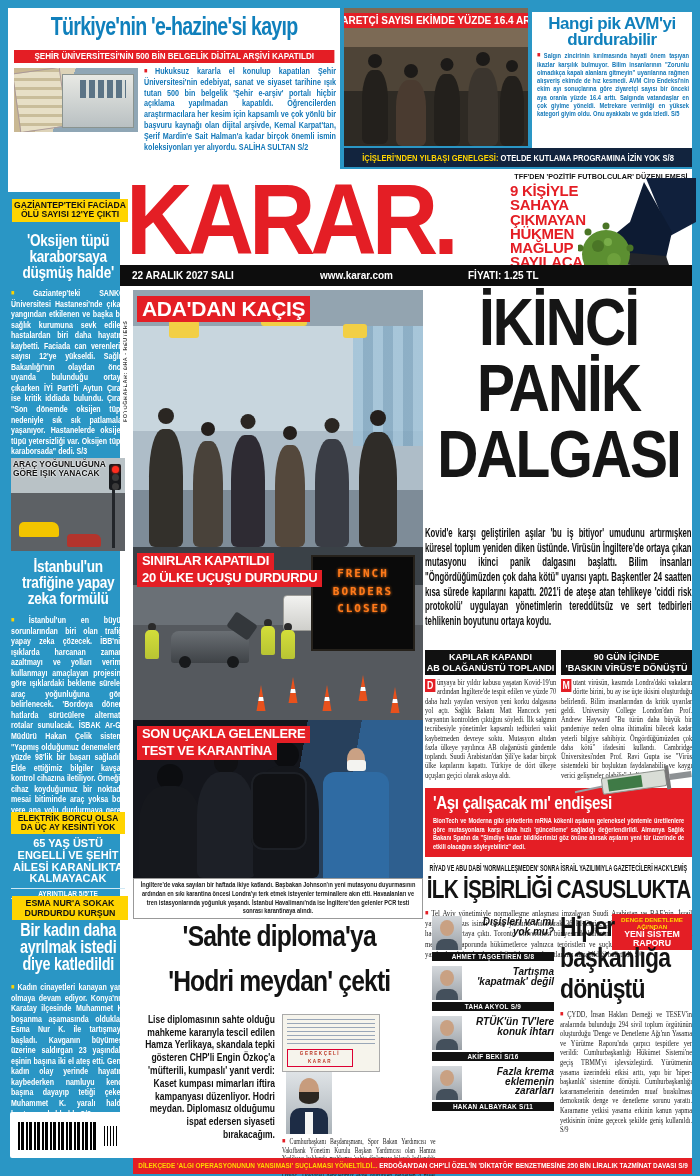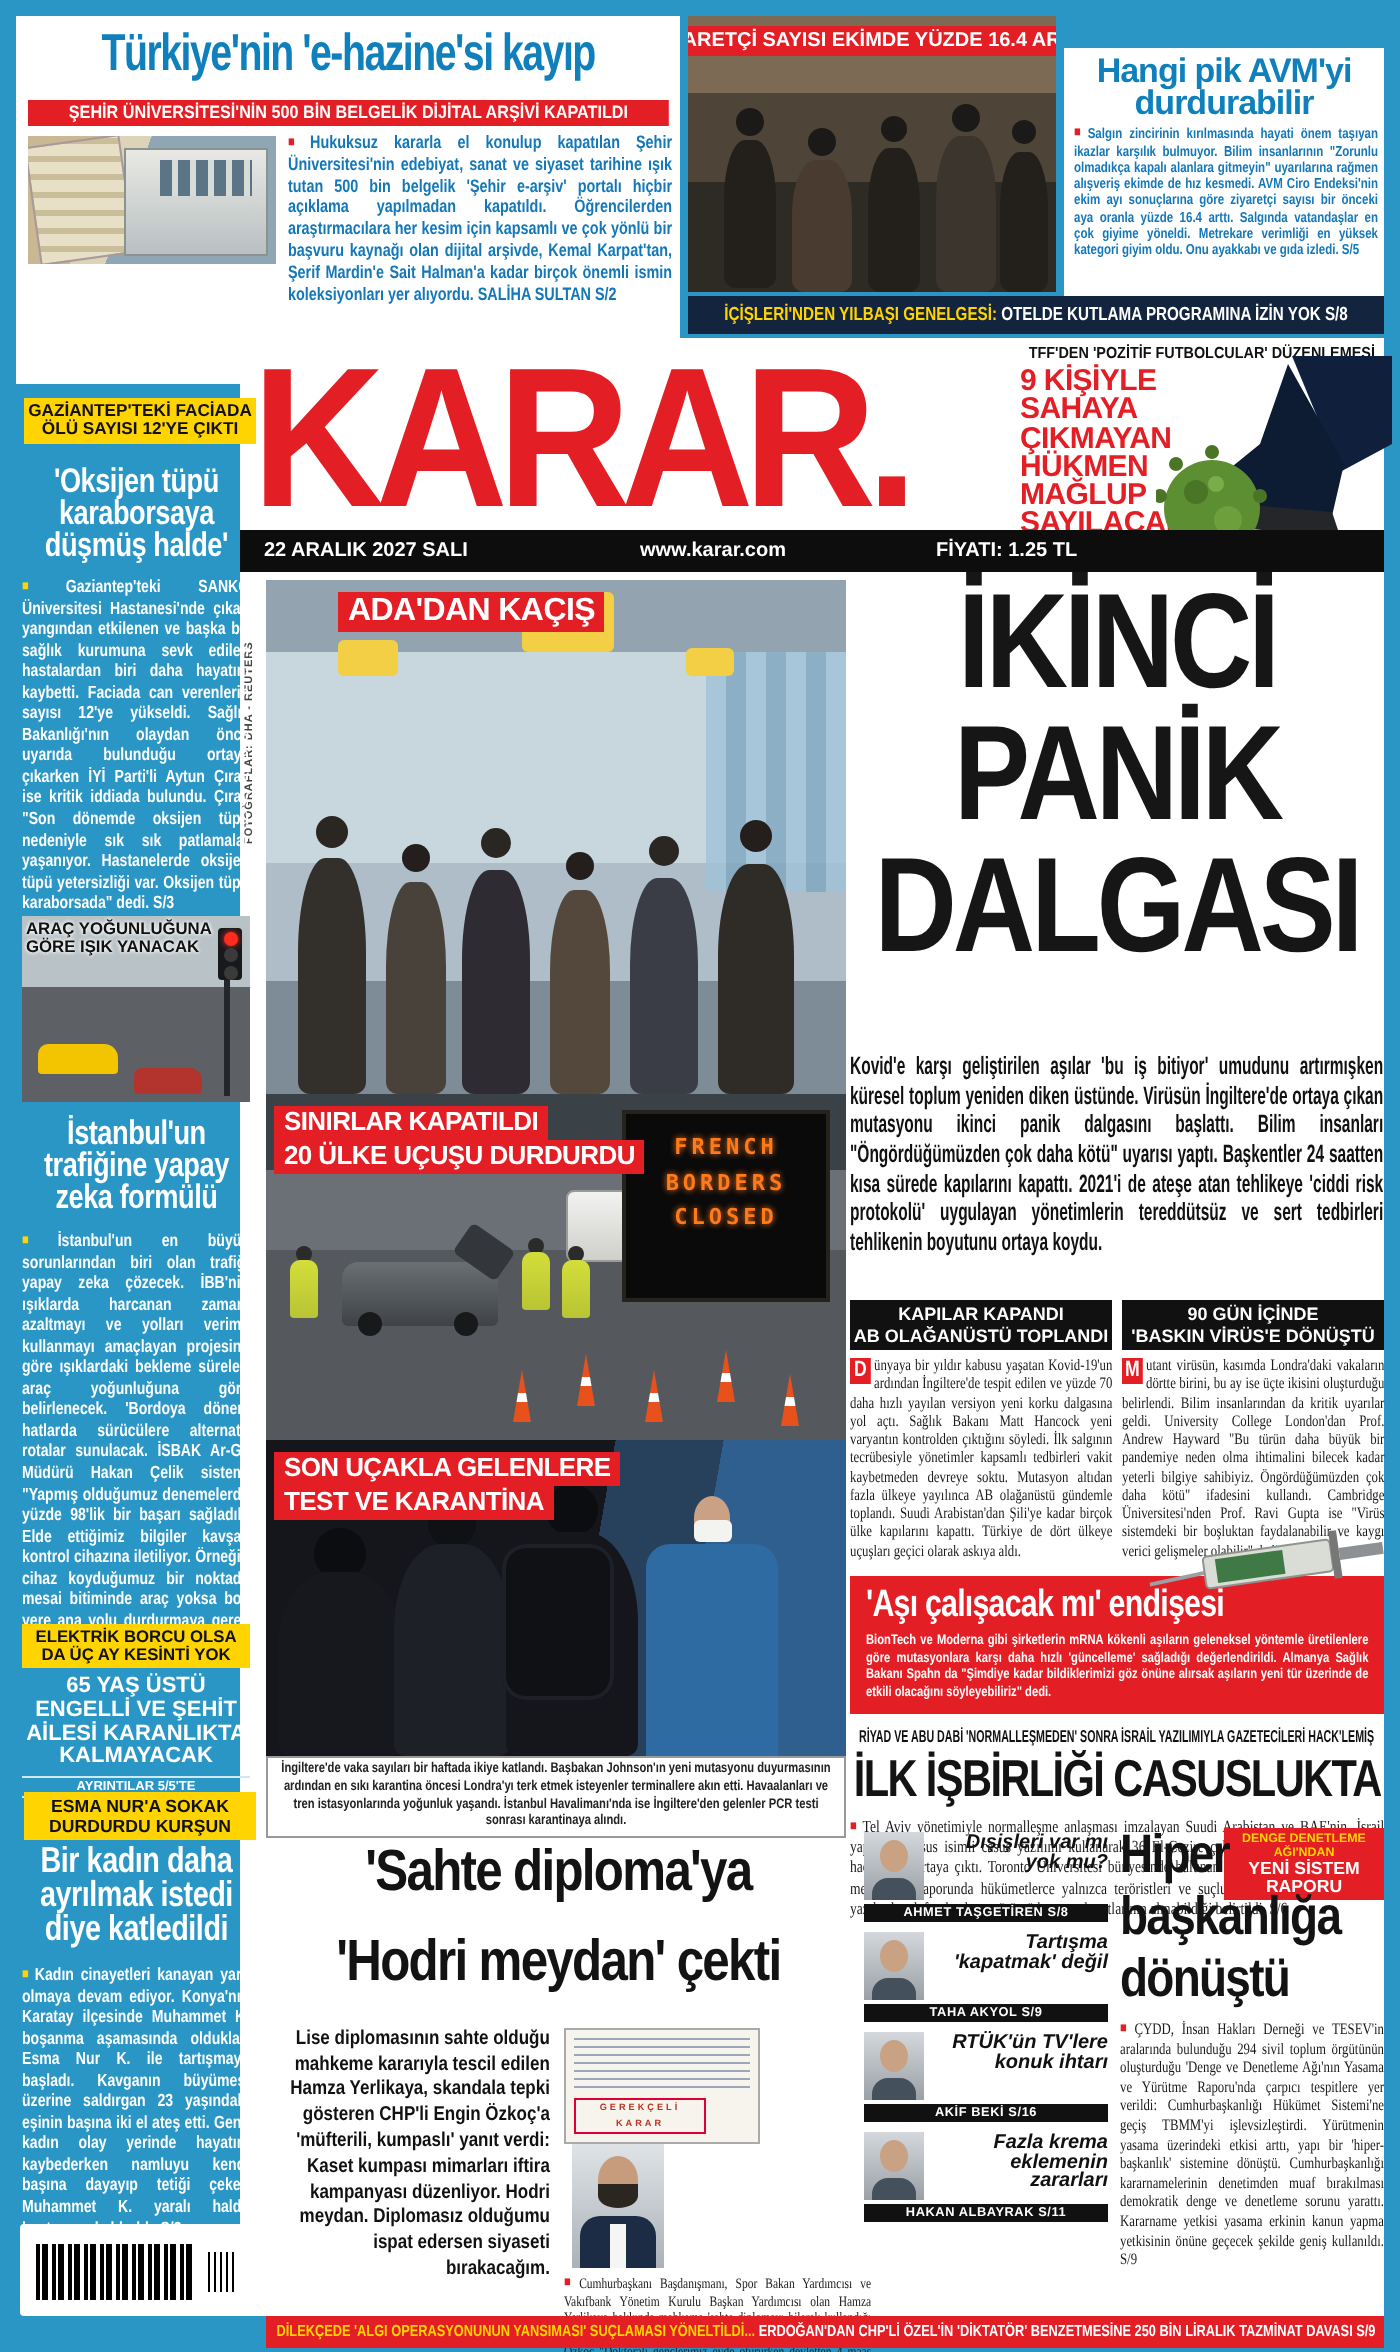--- a/index.html
+++ b/index.html
@@ -24,21 +24,21 @@
   .eh-black .s{width:126px;transform:scaleX(0.8);transform-origin:0 0;font-size:6.6px;color:#e6e6e6;text-align:center;line-height:1.15;margin-top:3px;}
 
   
   .ziy{left:344px;top:8px;width:184px;height:138px;background:linear-gradient(#7c6a55 0 28%,#4e4437 28% 60%,#2e2a24 60% 100%);overflow:hidden;}
   .ziy-label{position:absolute;left:50%;top:5px;transform:translateX(-50%);background:#e41e25;color:#fff;font-size:10px;font-weight:bold;text-align:center;line-height:1.1;padding:2px 5px;white-space:nowrap;}
   .fig{position:absolute;}
   .fig .hd{position:absolute;left:50%;top:0;transform:translateX(-50%);border-radius:50%;background:#1c1a18;}
   .fig .bd{position:absolute;left:0;bottom:0;width:100%;border-radius:40% 40% 6px 6px;background:#23201c;}
 
   
-  .avm{left:532px;top:24px;width:160px;height:138px;overflow:hidden;}
+  .avm{left:532px;top:12px;width:160px;height:138px;overflow:hidden;}
   .avm-head{margin-top:4px;font-size:17px;font-weight:bold;color:#1080bc;text-align:center;line-height:0.95;letter-spacing:-0.5px;}
   .avm-body{margin:3px 0 0 5px;width:190px;transform:scaleX(0.8);transform-origin:0 0;font-size:7.2px;font-weight:bold;color:#1478b8;line-height:1.15;}
 
   
   .navy{left:344px;top:148px;width:348px;height:19px;background:#12243e;overflow:hidden;}
   .navy .in{width:435px;transform:scaleX(0.8);transform-origin:0 0;font-size:9.5px;font-weight:bold;line-height:19px;text-align:center;white-space:nowrap;}
   .navy .y{color:#ffd400;}
   .navy .w{color:#fff;}
 
   
@@ -271,21 +271,21 @@
     </span>
   <span class="fig" style="left:182px;top:128px;width:34px;height:129px;">
       <i class="hd" style="width:15px;height:15px;background:#2a2622;"></i>
       <i class="bd" style="height:108px;background:#3a3d45;"></i>
     </span>
   <span class="fig" style="left:226px;top:120px;width:38px;height:137px;">
       <i class="hd" style="width:16px;height:16px;background:#241f1c;"></i>
       <i class="bd" style="height:115px;background:#2f2c28;"></i>
     </span>
   <div class="plabel">
-      <span style="font-size:16px;margin-left:32px;">ADA'DAN KAÇIŞ</span>
+      <span style="font-size:21px;">ADA'DAN KAÇIŞ</span>
     </div>
 </div>
 
 <div class="abs photo p2">
   <div class="van"></div>
   <div class="car">
       <span class="hatch"></span>
       <span class="wheel" style="left:8px;"></span>
       <span class="wheel" style="right:10px;"></span>
     </div>

